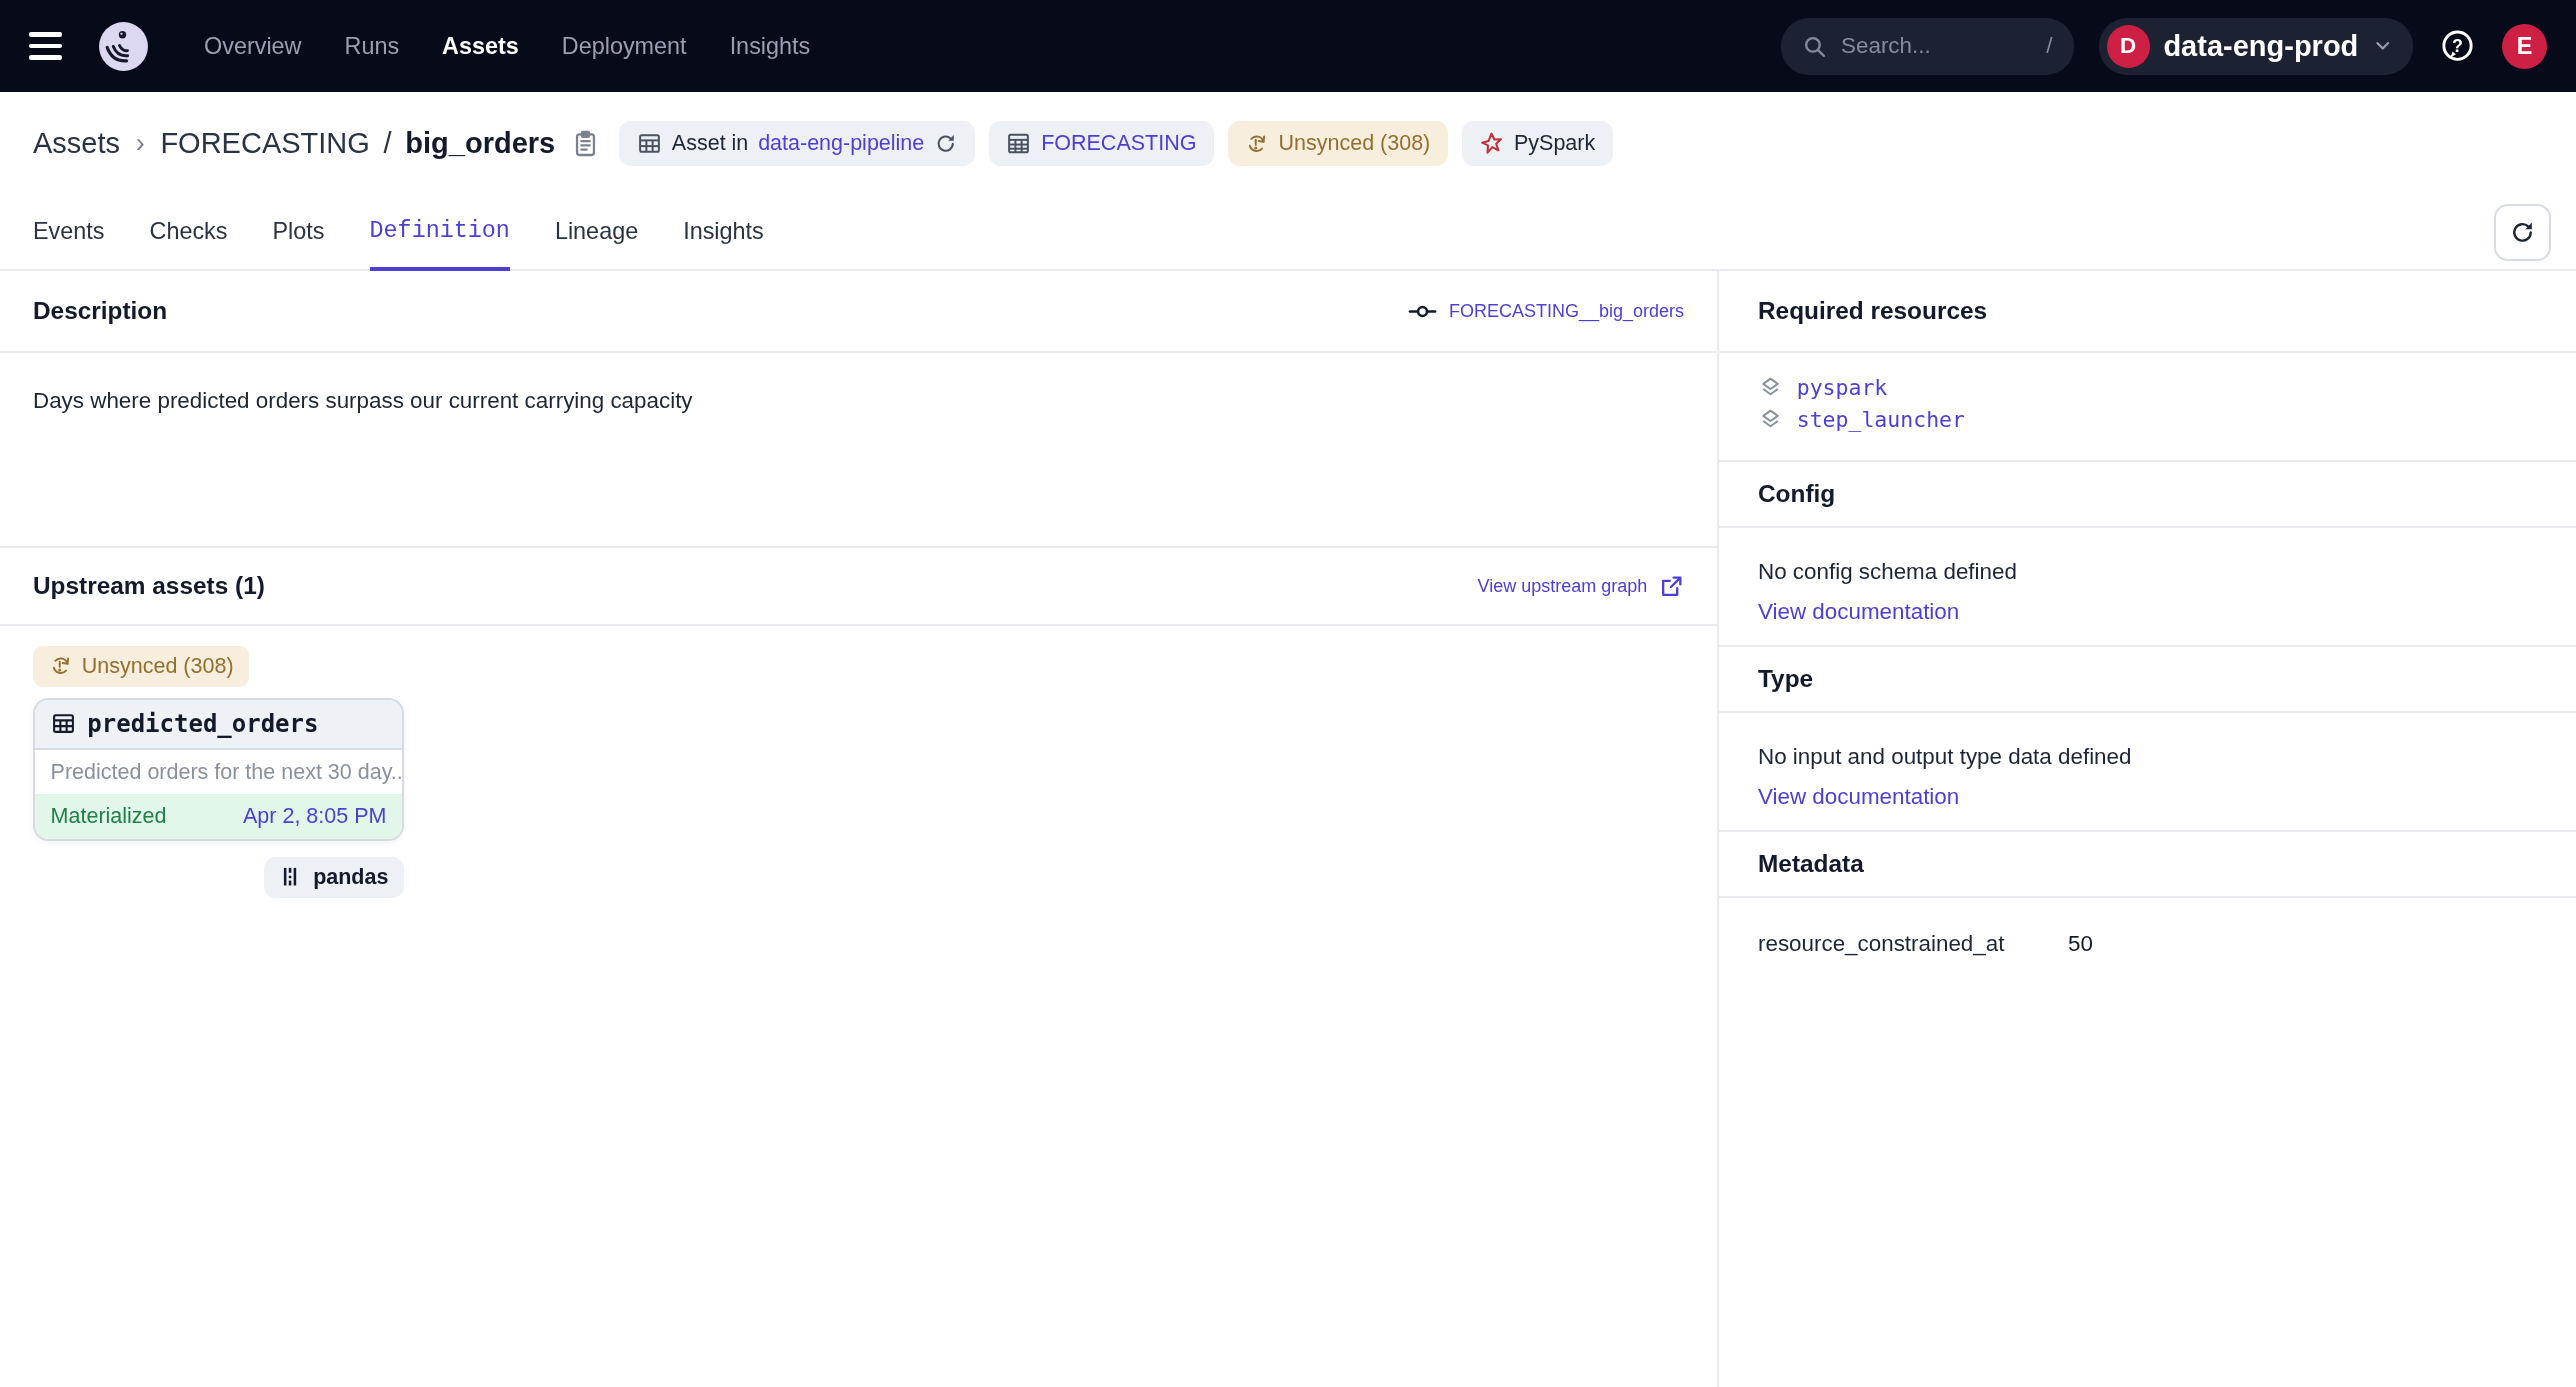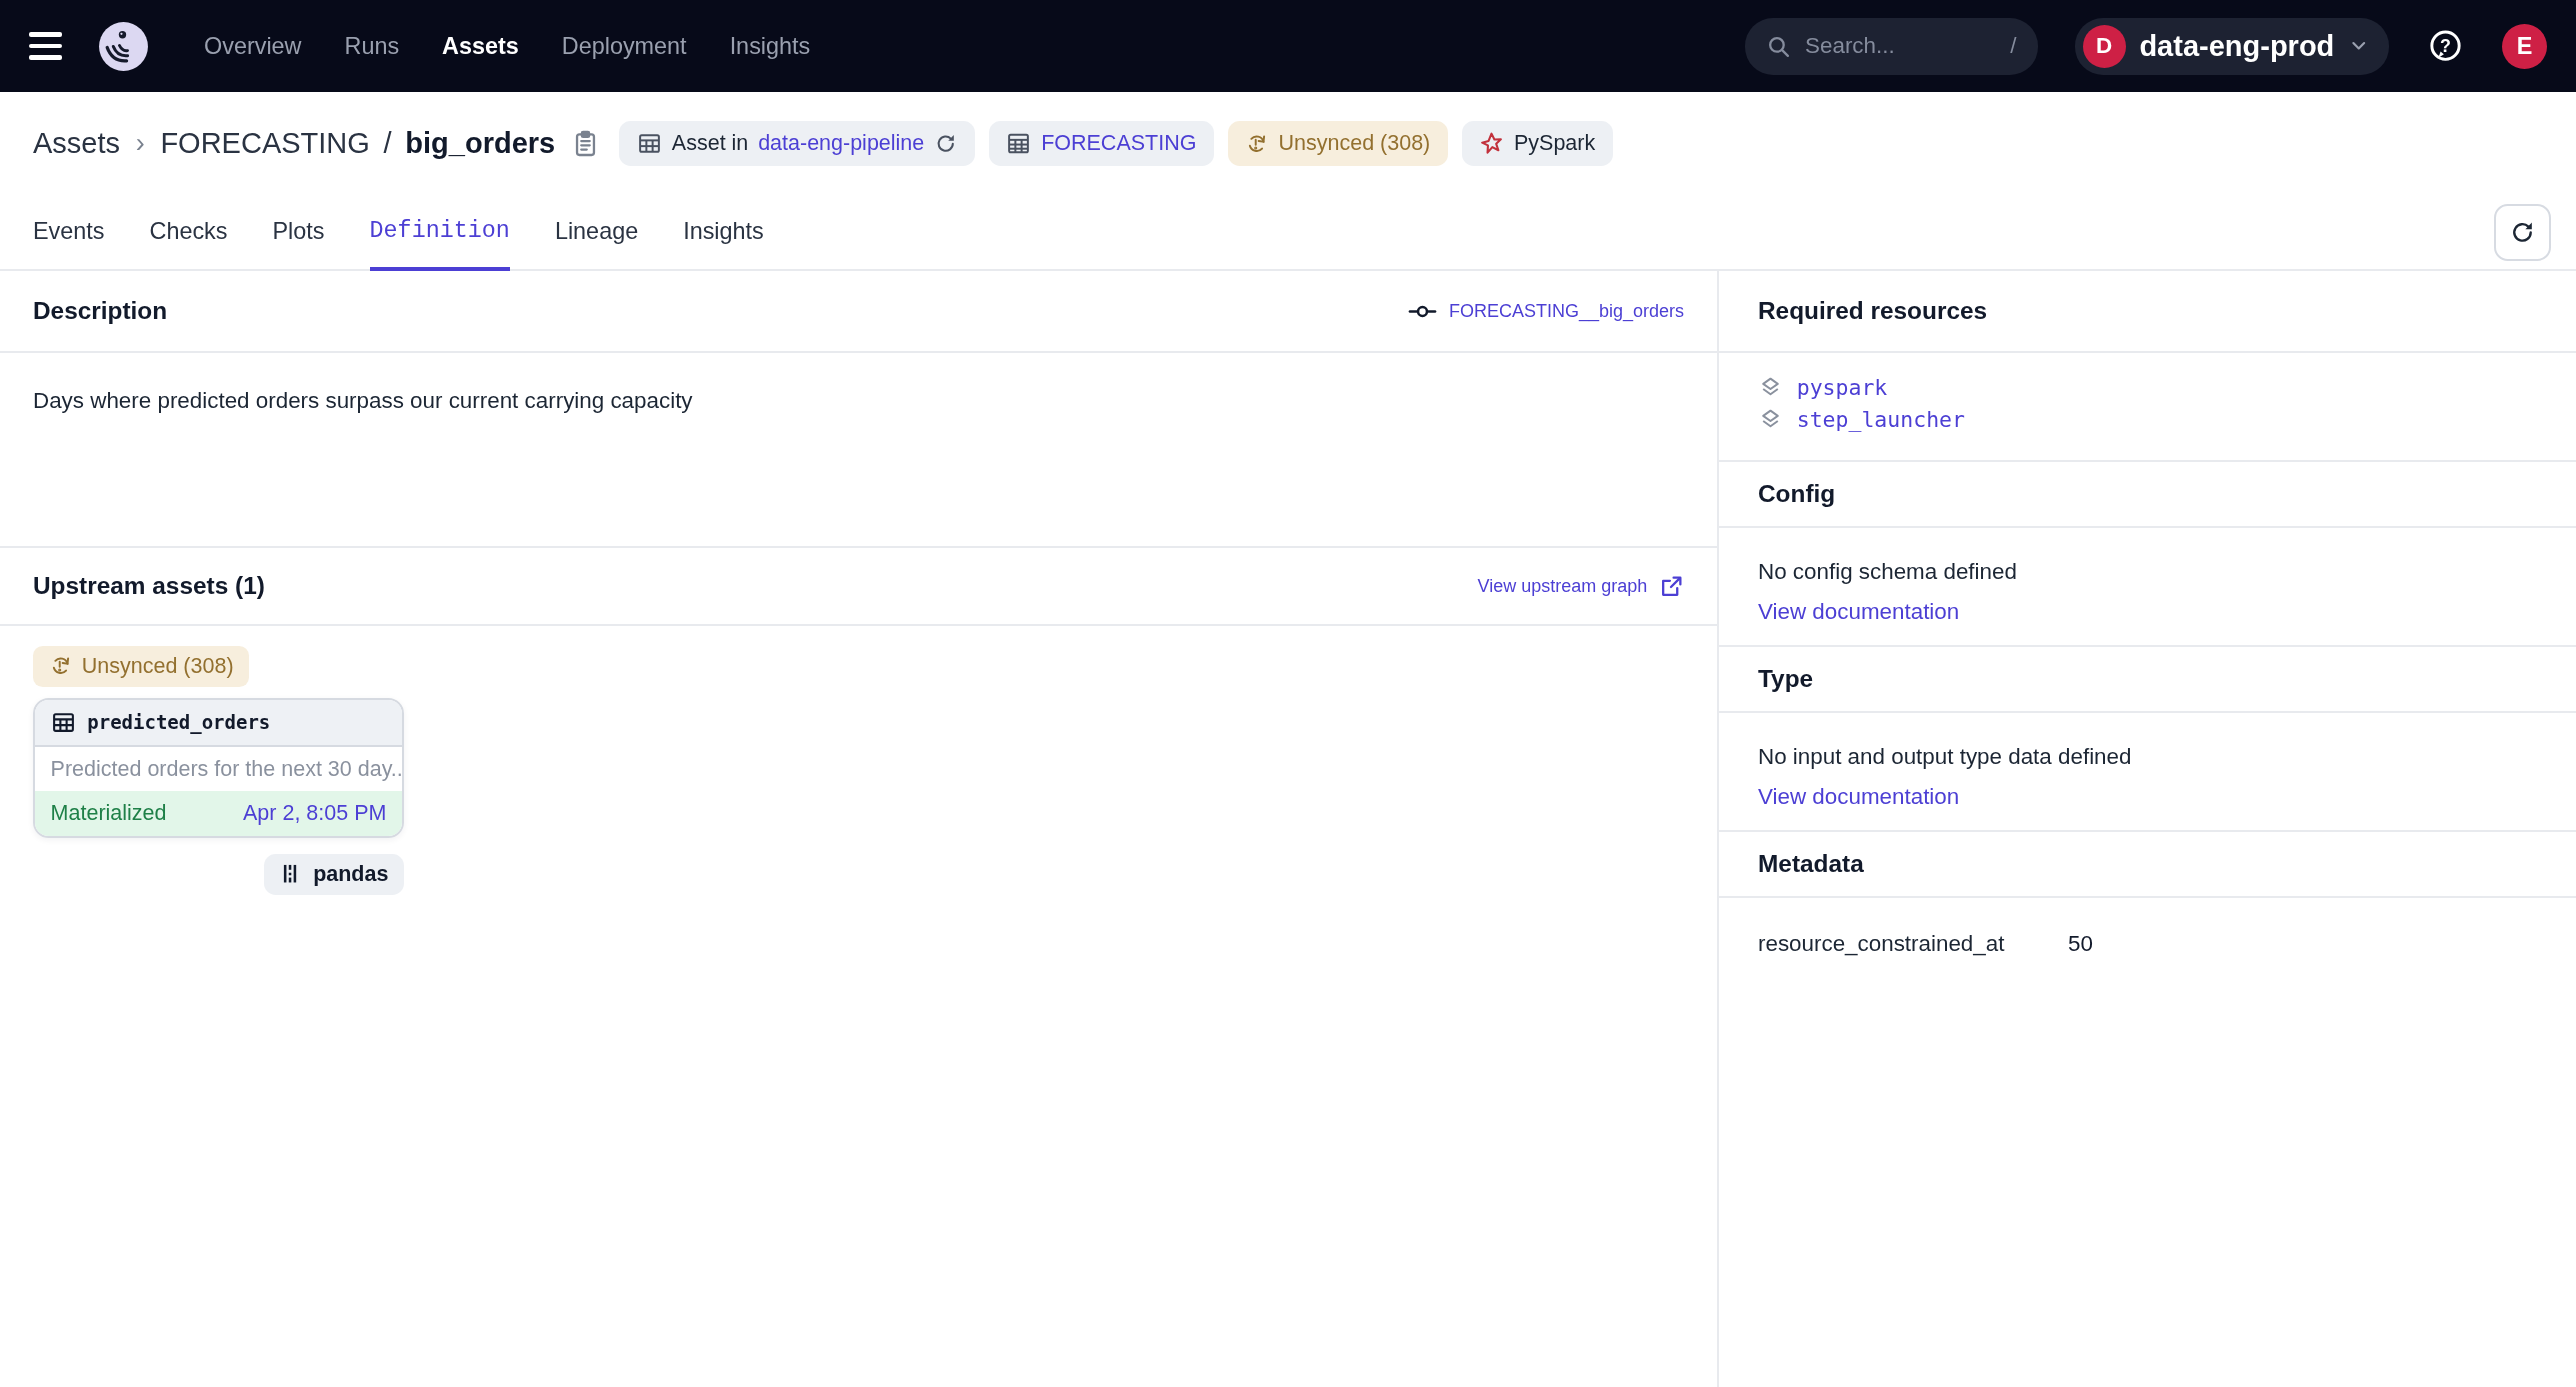--- a/index.html
+++ b/index.html
@@ -9,21 +9,21 @@
   
   .topnav { height:92px; background:#070A19; display:flex; align-items:center;
     padding:0 29px; gap:25px; }
   .hamburger { width:43px; height:43px; display:flex; flex-direction:column;
     justify-content:center; gap:6.8px; cursor:pointer; }
   .hamburger span { display:block; height:4.9px; width:33px; background:#fff; border-radius:2px; }
   .logo { width:53px; height:53px; }
   .nav-links { display:flex; gap:43px; margin-left:29px; }
   .nav-link { font-size:23.4px; color:#9AA0AF; cursor:pointer; }
   .nav-link.active { color:#ffffff; font-weight:700; }
-  .topnav-right { margin-left:auto; display:flex; align-items:center; gap:37px; }
+  .topnav-right { margin-left:auto; display:flex; align-items:center; gap:25px; }
   .searchbox { width:293px; height:57px; background:#1D2232; border-radius:28px;
     display:flex; align-items:center; padding:0 21.5px; gap:13.7px; }
   .searchbox input { flex:1; background:transparent; border:none; outline:none;
     color:#E5E7EE; font-size:22.4px; font-family:"Liberation Sans",sans-serif; min-width:0; }
   .searchbox input::placeholder { color:#858C9D; }
   .search-slash { color:#858C9D; font-size:22.4px; }
   .env-pill { height:57px; background:#1D2232; border-radius:28px; display:flex;
     align-items:center; gap:13.7px; padding:0 19.5px 0 7.8px; cursor:pointer; }
   .env-badge { width:43px; height:43px; border-radius:50%; background:#CE2045; color:#fff;
     display:flex; align-items:center; justify-content:center; font-size:22.4px; font-weight:700; }
@@ -74,21 +74,21 @@
 
   .upstream-hdr { height:80px; }
   .upstream-body { height:304px; padding:19.5px 33px 0; }
   .status-pill { display:inline-flex; align-items:center; gap:9.8px; height:41px; border-radius:9.8px;
     background:#F7EEDD; color:#93702F; font-size:21.5px; padding:0 15.6px; cursor:pointer; }
   .asset-card { width:371px; margin-top:11.7px; border:2px solid #D6DAE1; border-radius:15.6px;
     overflow:hidden; box-shadow:0 2px 5.9px rgba(20,30,50,0.06); cursor:pointer; }
   .asset-card .card-hdr { background:#EEF1F5; display:flex; align-items:center; gap:11.7px;
     padding:9.8px 15.6px; border-bottom:2px solid #D6DAE1; }
   .asset-card .card-name { font-family:"DejaVu Sans Mono","Liberation Mono",monospace;
-    font-size:19px; font-weight:700; color:#121A2B; }
+    font-size:24px; font-weight:700; color:#121A2B; }
   .asset-card .card-desc { padding:9.8px 15.6px; font-size:21.5px; color:#8A919E; background:#fff;
     white-space:nowrap; overflow:hidden; }
   .asset-card .card-foot { background:#E2F6E9; display:flex; align-items:center;
     justify-content:space-between; padding:9.8px 15.6px; font-size:21.5px; }
   .card-status { color:#1F8048; }
   .card-time { color:#4C3FD4; cursor:pointer; }
   .kind-row { width:371px; margin-top:15.6px; display:flex; justify-content:flex-end; }
   .kind-tag { display:inline-flex; align-items:center; gap:9.8px; height:41px; border-radius:11.7px;
     background:#EDF0F4; padding:0 15.6px; font-size:21.5px; font-weight:600; color:#121A2B; cursor:pointer; }
 

